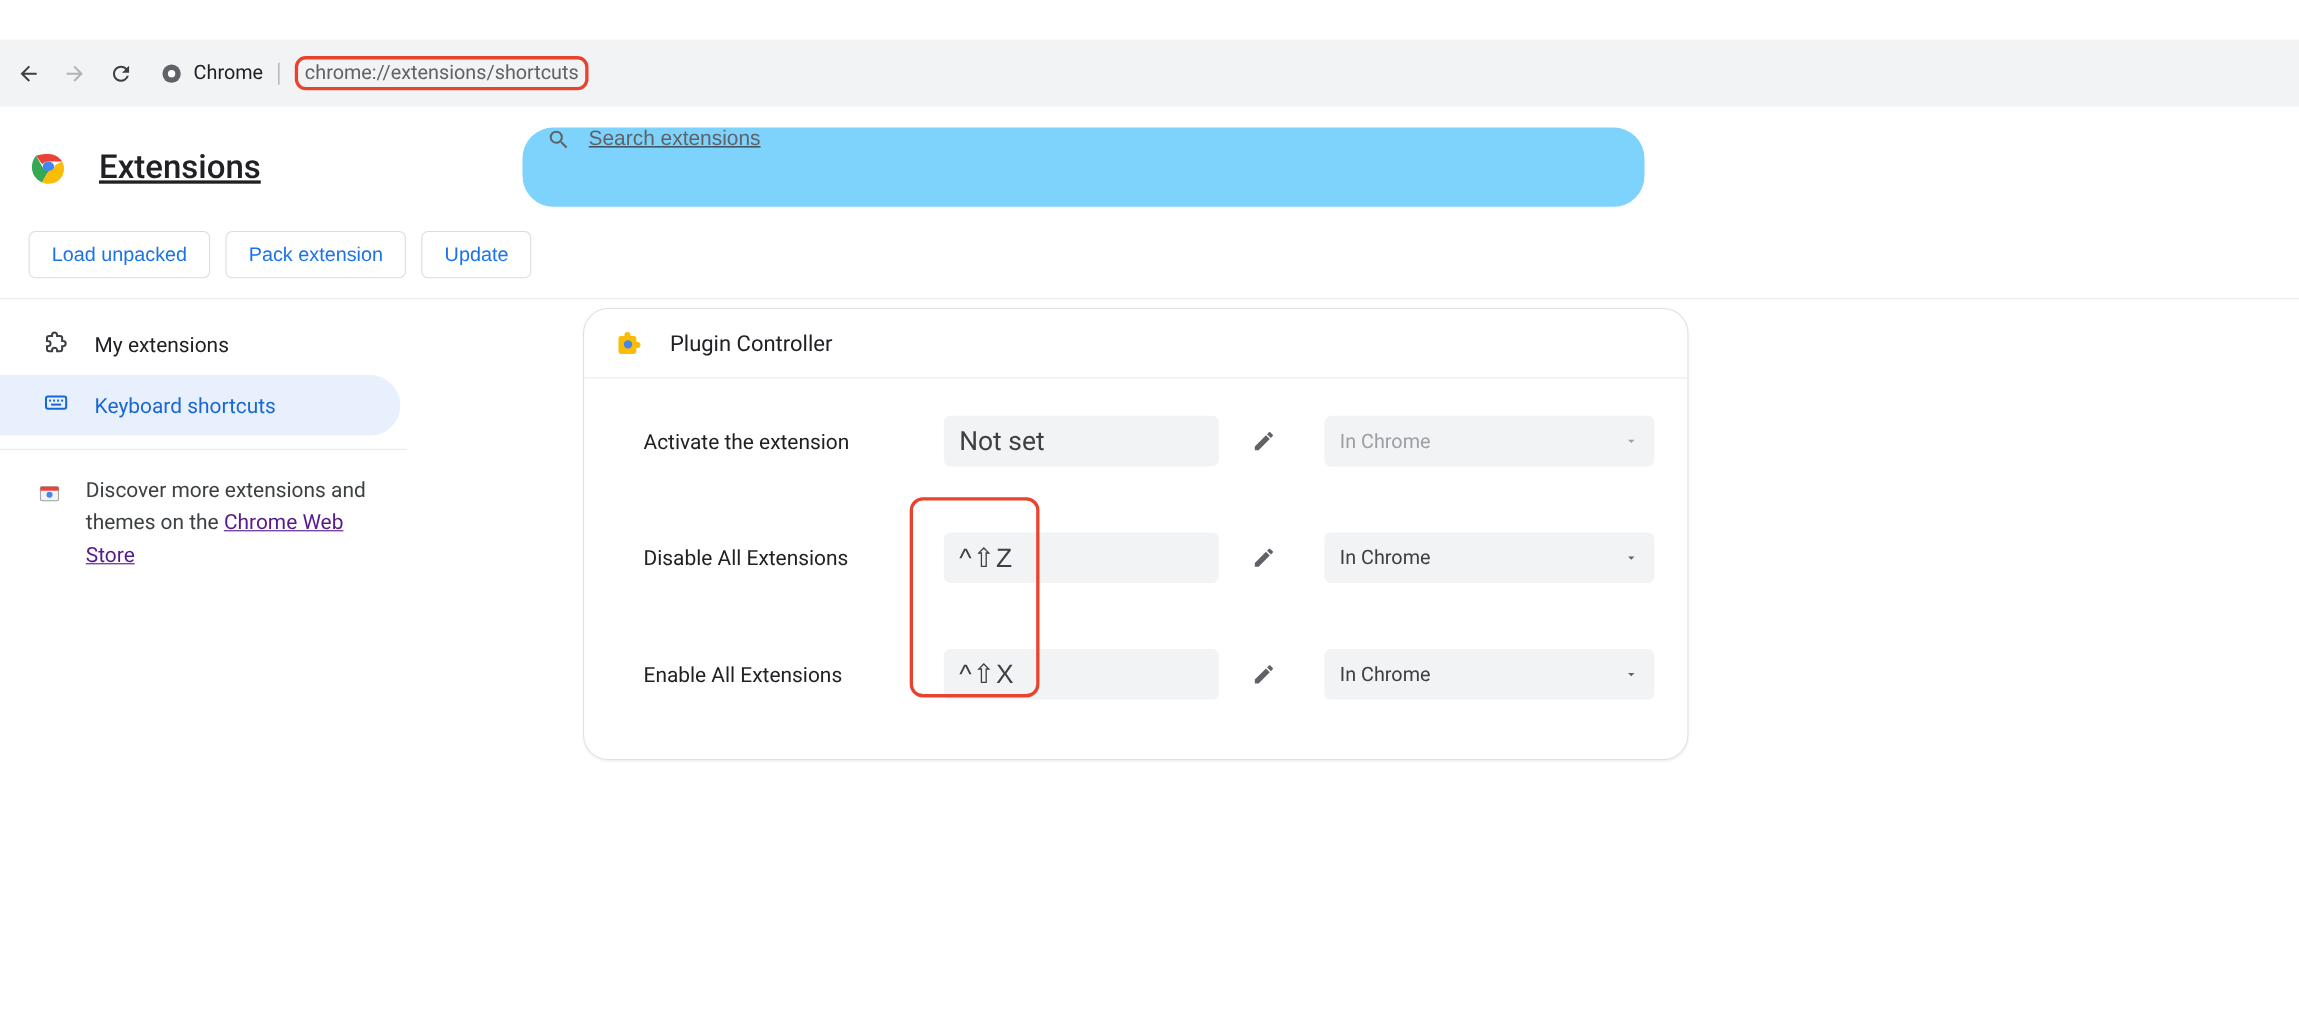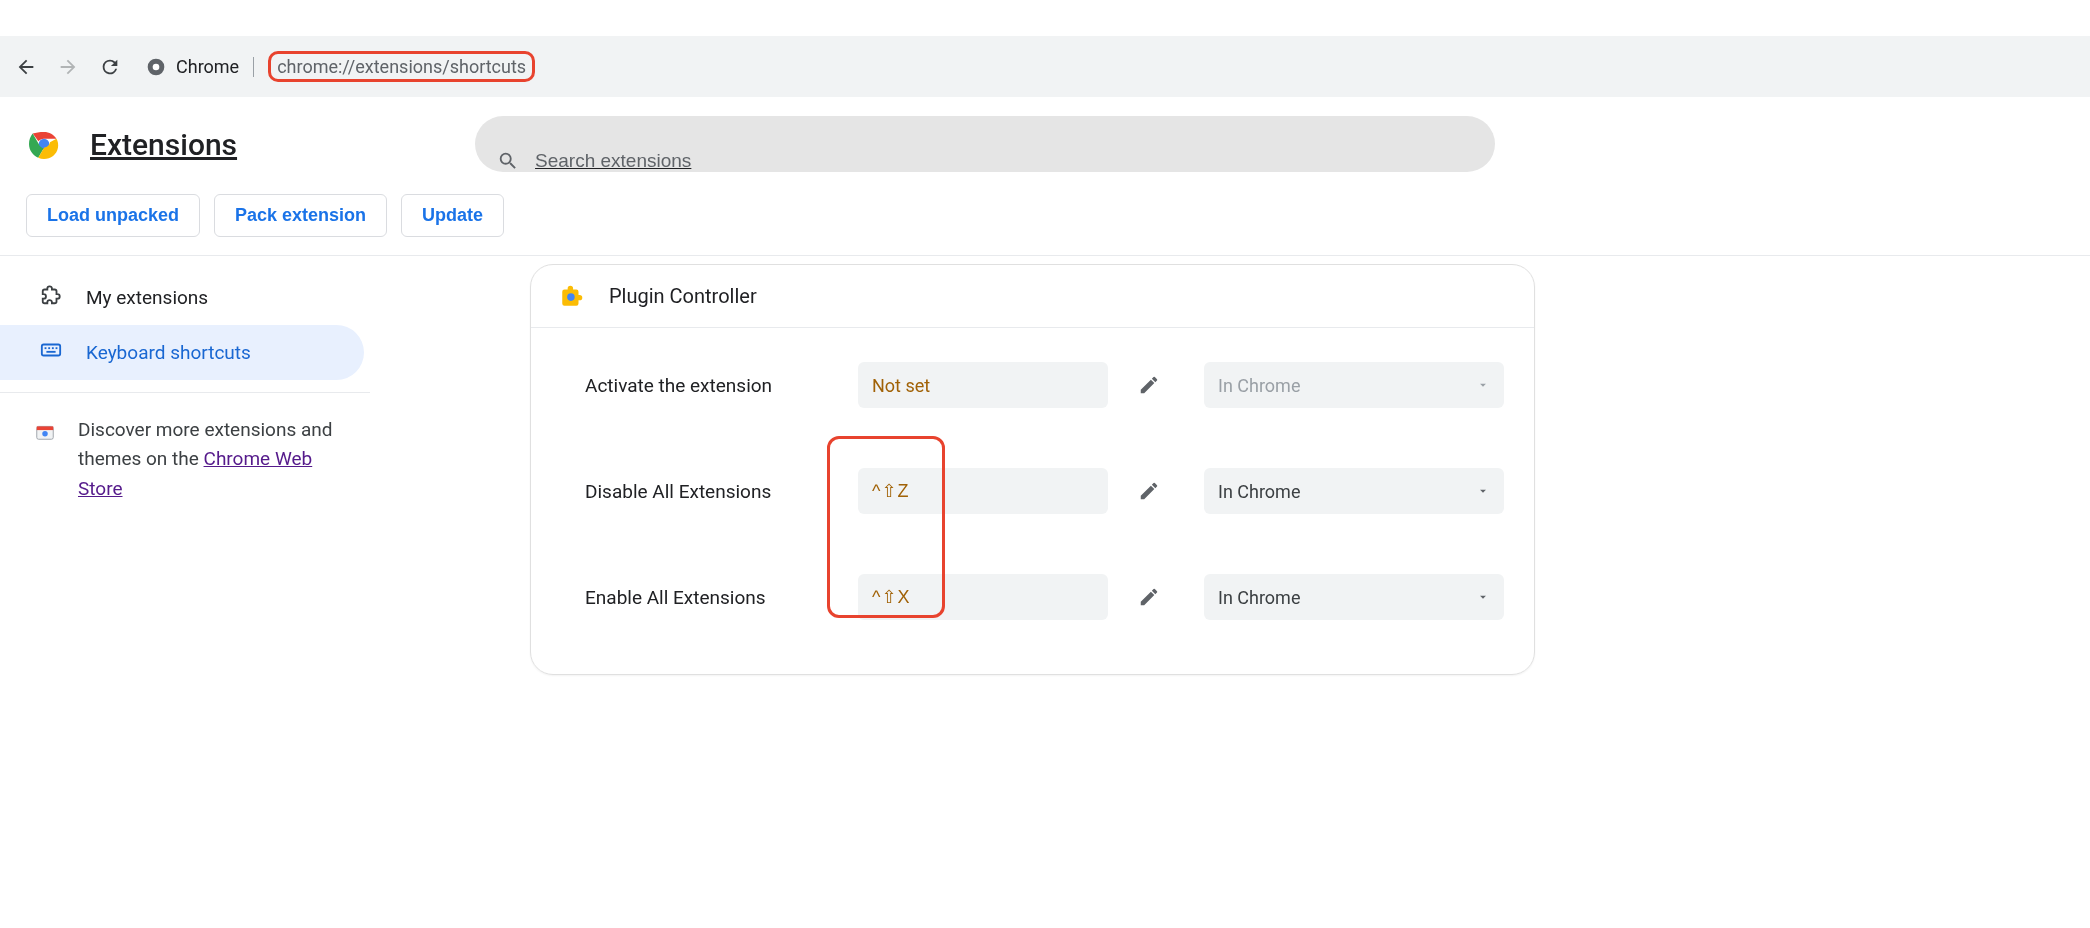--- a/index.html
+++ b/index.html
@@ -15,49 +15,49 @@
     .url-site { font-size: 18px; color: #202124; }
     .url-sep { width: 1px; height: 20px; background: #9aa0a6; margin: 0 4px; }
     .url-path { font-size: 18px; color: #5f6368; padding: 2px 6px; }
     .url-highlight { border: 3px solid #e8432e; border-radius: 10px; padding: 2px 6px; }
     
     
     .page-header { display: flex; align-items: center; padding: 18px 26px 4px; gap: 28px; text-decoration: underline; }
     .chrome-logo { width: 36px; height: 36px; }
     .page-title { font-size: 30px; font-weight: 500; color: #202124; }
     .search-wrap { flex: 1; max-width: 1020px; margin-left: 210px; }
-    .search-box { display: flex; align-items: flex-end; height: 56px; background: #e5e5e5; border-radius: 28px; padding: 0 22px; gap: 16px; }
+    .search-box { display: flex; align-items: flex-start; height: 72px; background: #7dd3fc; border-radius: 28px; padding: 0 22px; gap: 16px; }
     .search-box svg { width: 22px; height: 22px; fill: #5f6368; }
     .search-input { flex: 1; border: none; background: transparent; font-size: 19px; color: #5f6368; outline: none; }
     .search-input::placeholder { color: #5f6368; }
     
     
     .action-row { display: flex; gap: 14px; padding: 18px 26px 18px; border-bottom: 1px solid #e8eaed; }
-    .outline-btn { border: 1px solid #dadce0; background: #fff; color: #1a73e8; font-size: 18px; font-weight: 700; padding: 10px 20px; border-radius: 6px; cursor: pointer; }
+    .outline-btn { border: 1px solid #dadce0; background: #fff; color: #1a73e8; font-size: 18px; font-weight: 400; padding: 10px 20px; border-radius: 6px; cursor: pointer; }
     
     
     .body-wrap { display: flex; }
     .sidebar { width: 370px; padding-top: 14px; border-right: 0; }
     .side-item { display: flex; align-items: center; gap: 24px; padding: 14px 40px; font-size: 19px; cursor: pointer; }
     .side-item.active { background: #e8f0fe; color: #1967d2; border-radius: 0 28px 28px 0; margin-right: 6px; }
     .side-divider { border-bottom: 1px solid #e8eaed; margin: 12px 0 18px; }
     .side-promo { display: flex; align-items: flex-start; gap: 22px; padding: 4px 34px; font-size: 19px; color: #3c4043; line-height: 1.55; }
     .side-promo a { color: #551a8b; text-decoration: underline; }
     .promo-icon { width: 22px; height: 22px; margin-top: 5px; flex-shrink: 0; }
     
     
     .main { flex: 1; padding: 8px 26px 26px 160px; }
     .card { border: 1px solid #e0e0e0; border-radius: 23px; max-width: 1005px; box-shadow: 0 1px 2px rgba(0,0,0,.05); }
     .card-header { display: flex; align-items: center; gap: 24px; padding: 18px 30px 18px 28px; border-bottom: 1px solid #e8eaed; font-size: 20px; color: #202124; }
     .plugin-icon { width: 26px; height: 26px; }
     
     .sc-table { padding: 4px 30px 24px; position: relative; }
     .sc-row { display: grid; grid-template-columns: 1fr 250px 48px 300px; align-items: center; gap: 24px; padding: 30px 0; }
     .sc-label { font-size: 19px; color: #202124; padding-left: 24px; }
-    .sc-field { background: #f1f3f4; border-radius: 6px; height: 46px; display: flex; align-items: center; padding: 0 14px; font-size: 18px; color: #a16207; }
+    .sc-field { background: #f1f3f4; border-radius: 6px; height: 46px; display: flex; align-items: center; padding: 0 14px; font-size: 24px; color: #404040; }
     .sc-field.kbd { font-family: -apple-system, sans-serif; letter-spacing: 1px; }
     .edit-btn { width: 34px; height: 34px; border: none; background: transparent; cursor: pointer; display: flex; align-items: center; justify-content: center; }
     .edit-btn svg { width: 22px; height: 22px; fill: #5f6368; }
     .scope-select { background: #f1f3f4; border: none; border-radius: 6px; height: 46px; padding: 0 14px; font-size: 18px; color: #3c4043; display: flex; align-items: center; justify-content: space-between; cursor: pointer; }
     .scope-select.disabled { color: #9aa0a6; cursor: default; }
     .chev { margin-left: auto; }
     
     .annot-box { position: absolute; border: 3px solid #e8432e; border-radius: 12px; left: 296px; top: 108px; width: 118px; height: 182px; pointer-events: none; }
   </style>
 </head>

